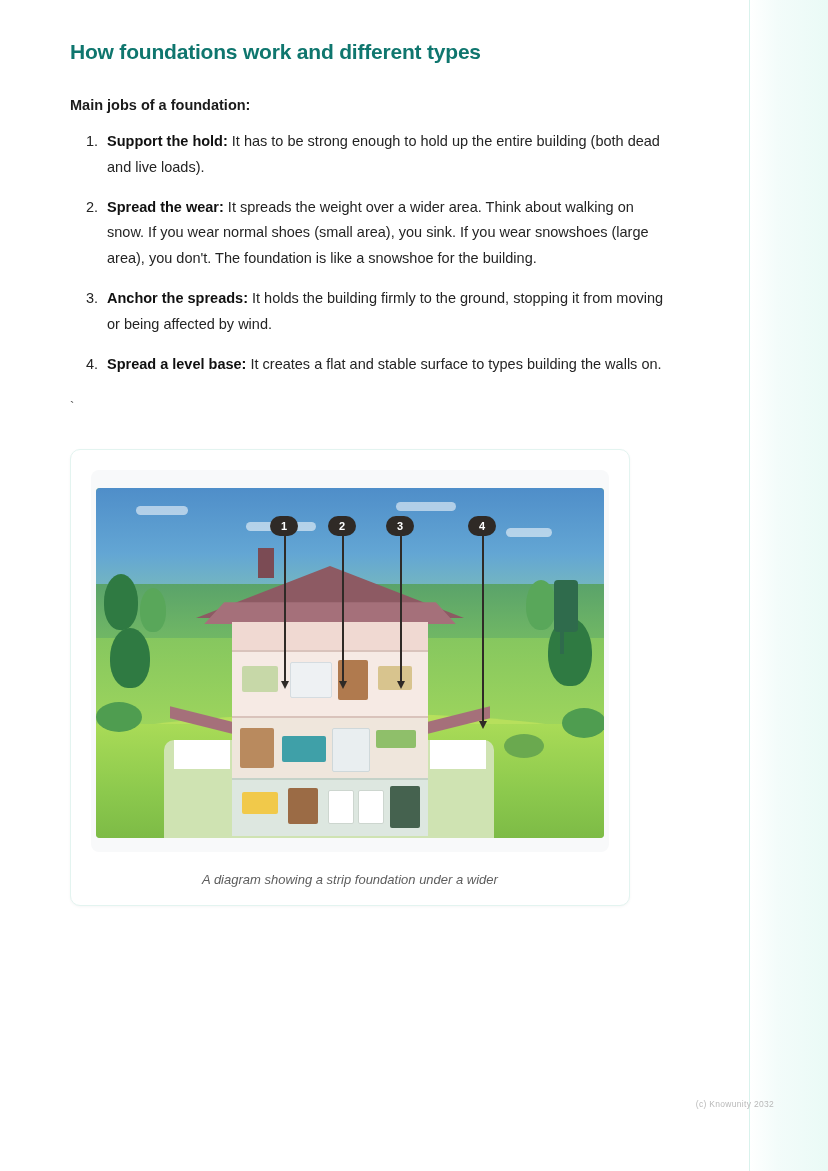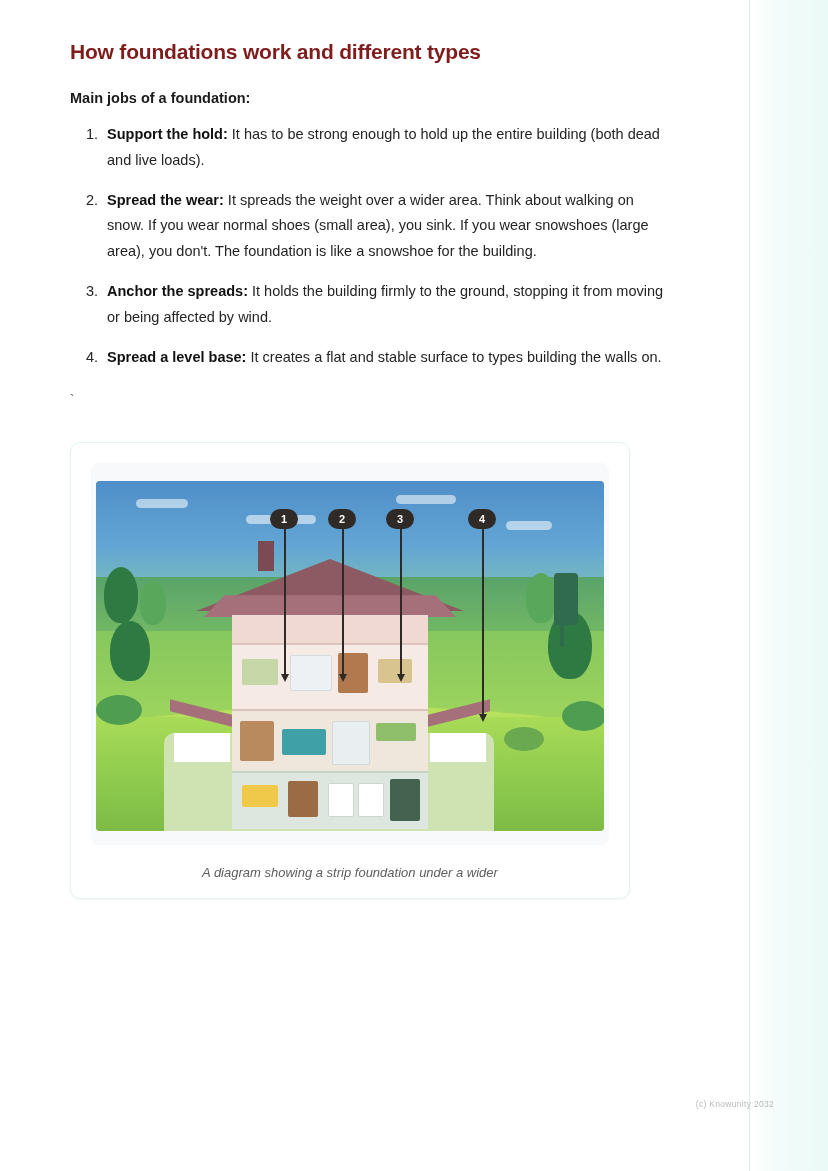--- a/index.html
+++ b/index.html
@@ -31,40 +31,40 @@
     position: absolute;
     left: 70px;
     top: 0;
     width: 600px;
     height: 1171px;
   }
 
   .doc-title {
     font-size: 21px;
     font-weight: bold;
-    color: #7f1d1d;
+    color: #0f766e;
     letter-spacing: -0.2px;
     margin: 38px 0 0 0;
     line-height: 1.3;
   }
 
   .intro {
     font-size: 14.5px;
     line-height: 1.85;
     color: #242424;
     margin-top: 20px;
     text-align: justify;
     width: 566px;
   }
 
   .subhead {
     font-size: 14.5px;
     font-weight: bold;
     color: #1b1b1b;
-    margin-top: 25px;
+    margin-top: 32px;
   }
 
   ol.jobs {
     margin: 16px 0 0 0;
     padding-left: 32px;
     width: 566px;
   }
   ol.jobs > li {
     font-size: 14.5px;
     line-height: 1.75;

